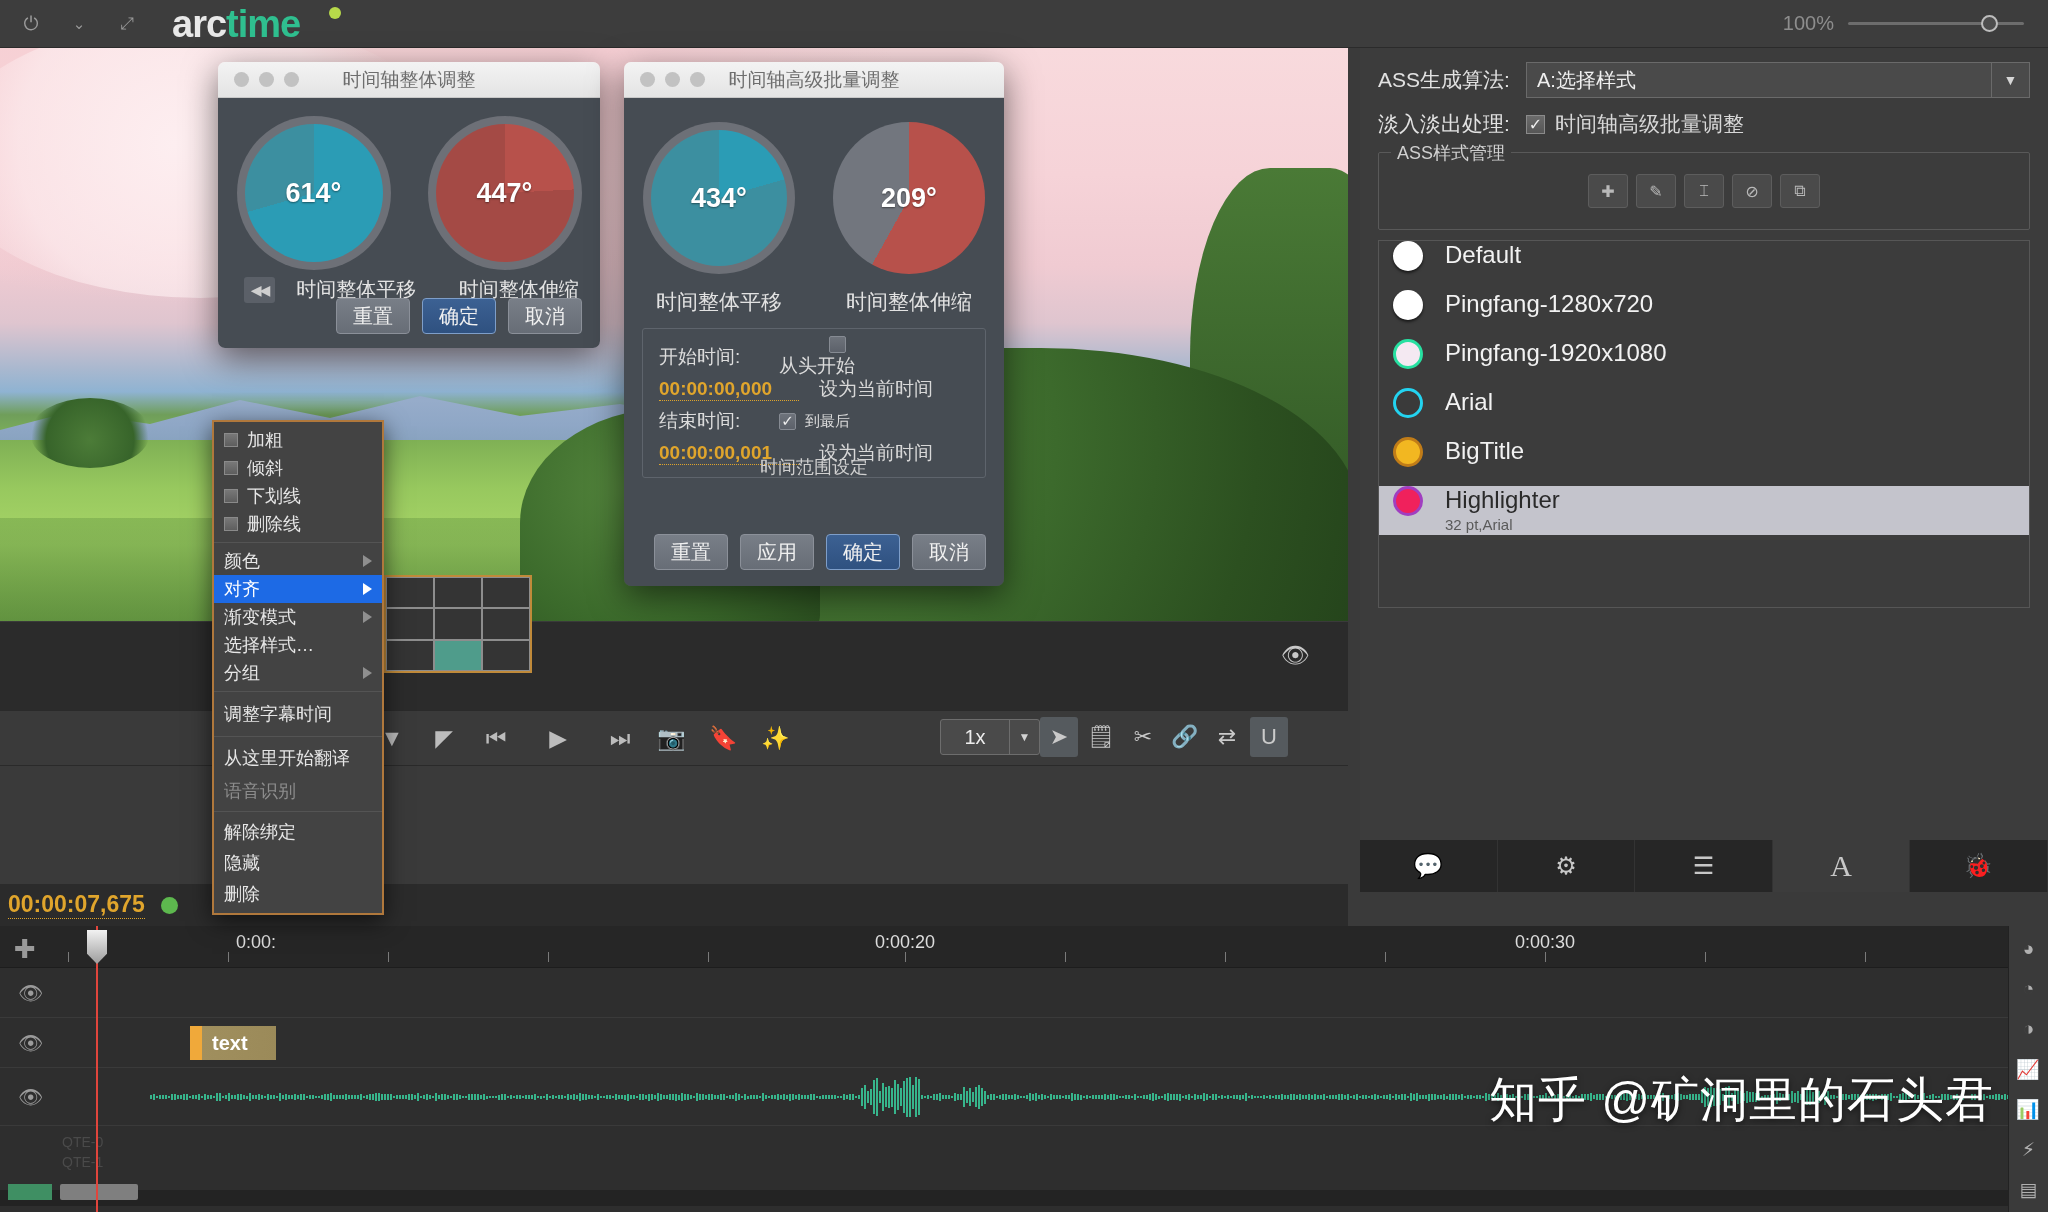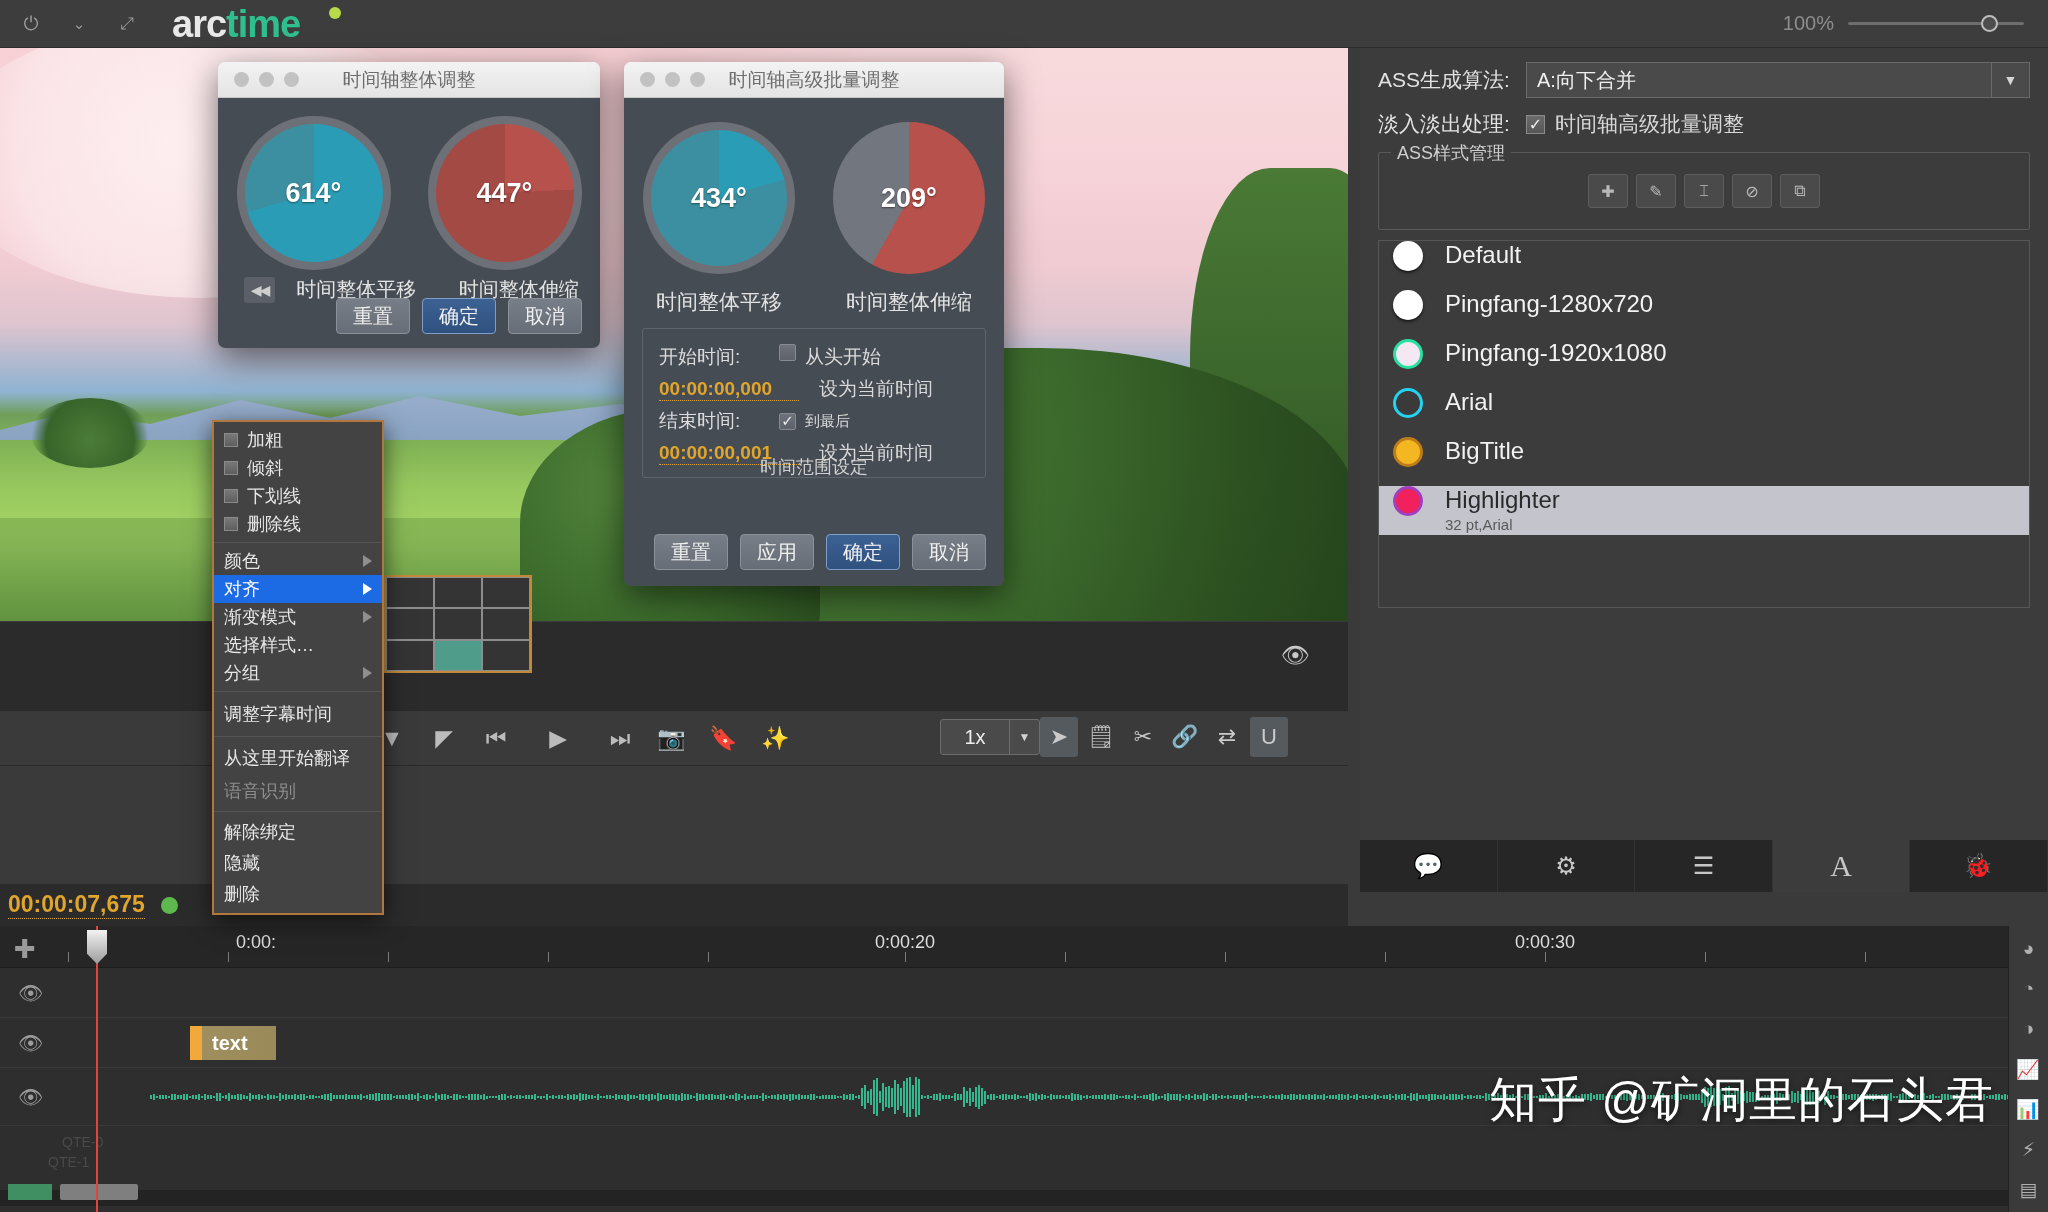--- a/index.html
+++ b/index.html
@@ -267,21 +267,21 @@
           <div class="pieinner" style="inset:0;background:conic-gradient(#b7514b 0deg 209deg,#72767e 209deg 360deg)"></div>
           <div class="val">209°</div>
         </div>
         <div class="dial-label">时间整体伸缩</div>
       </div>
     </div>
 
     <div id="range">
       <div class="rrow">
         <div class="rlab">开始时间:</div>
-        <div style="display:flex;align-items:flex-start;">
+        <div style="display:flex;align-items:flex-end;flex-direction:column;">
           <span class="cbox"></span>
           <span style="font-size:19px;color:#dcdcdc">从头开始</span>
         </div>
       </div>
       <div class="rrow">
         <div class="tcode">00:00:00,000</div>
         <div class="rhint">设为当前时间</div>
       </div>
       <div class="rrow">
         <div class="rlab">结束时间:</div>
@@ -363,21 +363,21 @@
     </div>
   <div class="ci" style="height:31px">
       <span>删除</span>
     </div>
 </div>
 
 <div id="right">
   <div class="frow">
     <div class="flab">ASS生成算法:</div>
     <div id="ddl">
-      <span>A:向下合并</span>
+      <span>A:选择样式</span>
       <span class="arrowbox">▼</span>
     </div>
   </div>
   <div class="frow">
     <div class="flab">淡入淡出处理:</div>
     <span class="rcb">✓</span>
     <span style="font-size:21px">时间轴高级批量调整</span>
   </div>
 
   <div id="stylemgr">
@@ -1109,21 +1109,21 @@
         <div class="wv" style="left: 1992px; height: 4.42273px; bottom: 26.7886px;"></div>
         <div class="wv" style="left: 1995px; height: 6.96664px; bottom: 25.5167px;"></div>
         <div class="wv" style="left: 1998px; height: 5.0925px; bottom: 26.4537px;"></div>
         <div class="wv" style="left: 2001px; height: 4.88363px; bottom: 26.5582px;"></div>
         <div class="wv" style="left: 2004px; height: 6.22338px; bottom: 25.8883px;"></div>
         <div class="wv" style="left: 2007px; height: 3.99507px; bottom: 27.0025px;"></div>
       </div>
   </div>
   <div class="track" style="top:200px;height:56px;border:none;">
     <span class="ghost" style="left:62px;top:8px">QTE-0</span>
-    <span class="ghost" style="left:48px;top:28px">QTE-1</span>
+    <span class="ghost" style="left:62px;top:28px">QTE-1</span>
   </div>
 
   <div id="playhead">
       <div id="phknob"></div>
     </div>
 
   <div id="scrolltrack">
     <div id="greenbar"></div>
     <div id="scroll"></div>
   </div>

